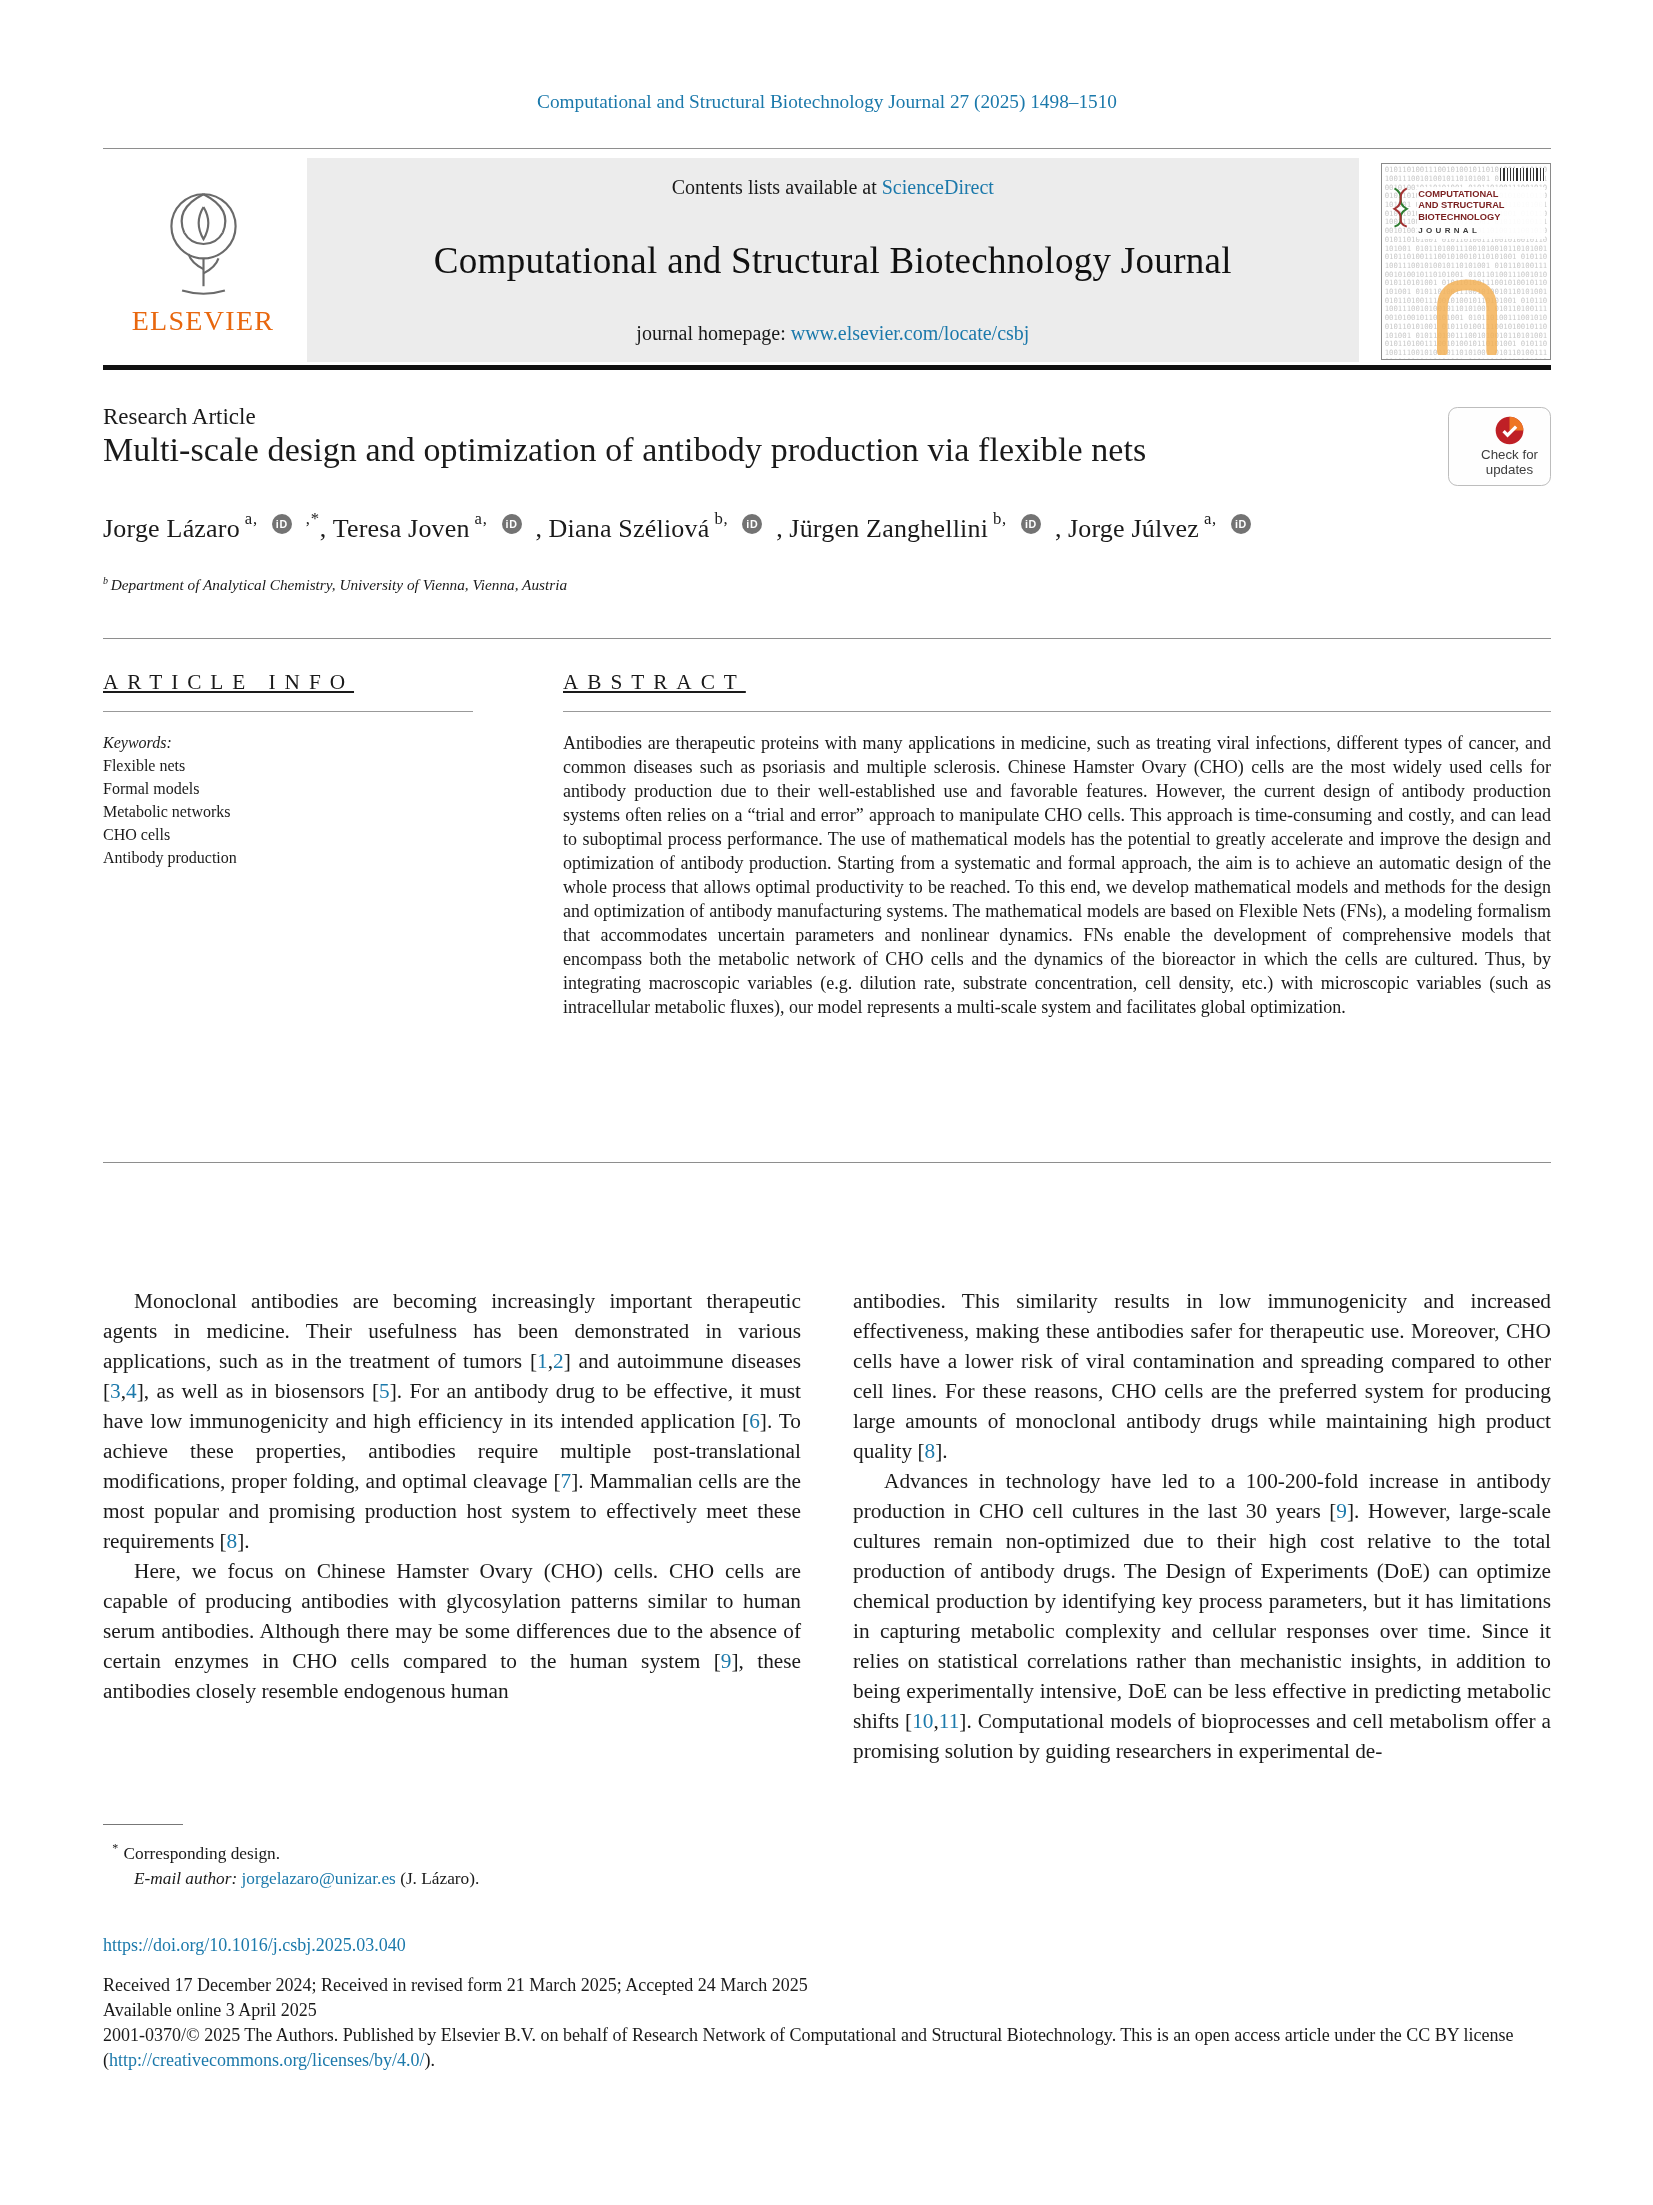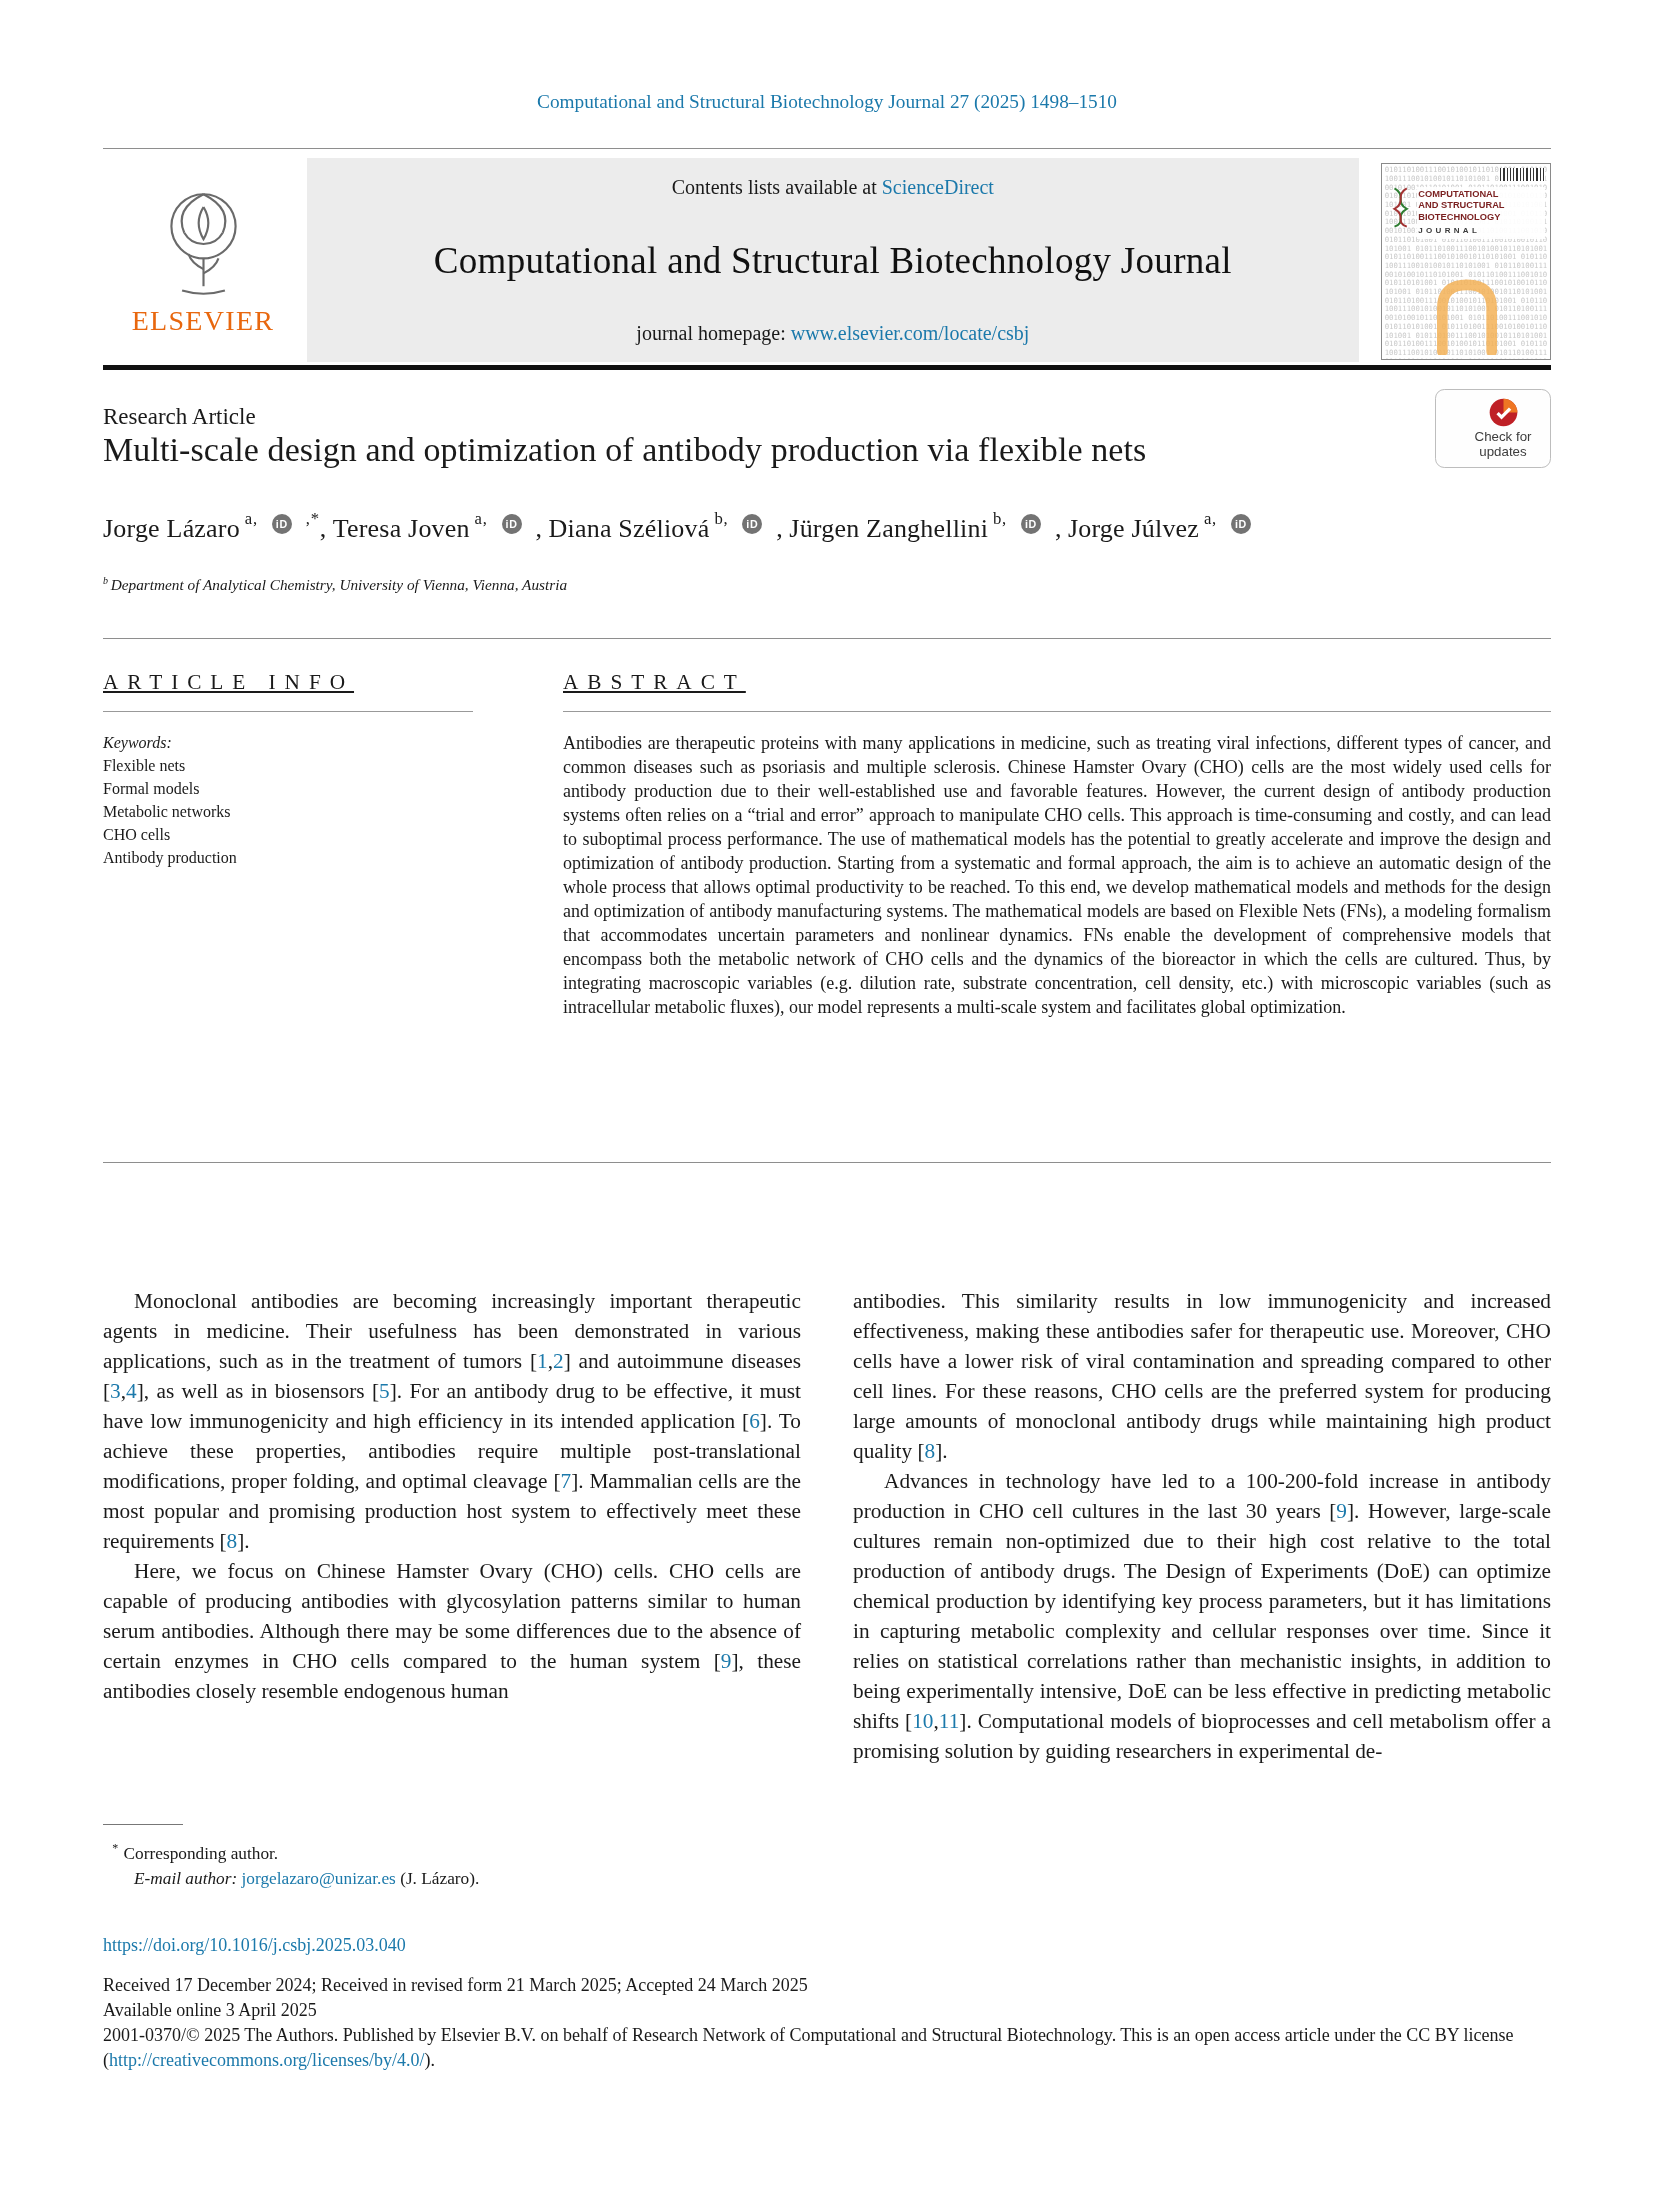--- a/index.html
+++ b/index.html
@@ -32,21 +32,21 @@
   .cover-dna{position:absolute;top:23px;left:8px;z-index:3;}
   .cover-title{position:absolute;top:23px;left:35px;right:5.3px;z-index:2;background:rgba(255,255,255,.93);padding:2.7px 1.3px;}
   .cover-line{font-family:"Liberation Sans",sans-serif;font-size:9.3px;line-height:11.3px;font-weight:bold;color:#7a1f1f;}
   .cover-line.journal{color:#3c3c3c;letter-spacing:3.3px;font-size:8px;margin-top:2px;}
   .cover-orange{position:absolute;left:47px;bottom:4px;z-index:1;}
 
   .thick-rule{top:365px;left:103px;right:103px;height:5.3px;background:#111;}
 
   
   .research-article{top:404px;left:103px;font-size:23px;}
-  .badge{top:389px;right:103px;width:116px;height:79px;border:1.3px solid #bdbdbd;border-radius:9.3px;
+  .badge{top:407px;right:103px;width:103px;height:79px;border:1.3px solid #bdbdbd;border-radius:9.3px;
     background:#fefefe;display:flex;flex-direction:column;align-items:center;justify-content:center;gap:2px;box-sizing:border-box;padding-left:20px;}
   .badge-text{font-family:"Liberation Sans",sans-serif;font-size:13.3px;line-height:15.3px;color:#3d3d3d;text-align:center;}
   .article-title{top:431px;left:103px;width:1327px;font-size:34px;letter-spacing:0.1px;font-weight:400;}
   .authors{top:509px;left:103px;right:103px;font-size:26px;}
   .a-sup{font-size:16.7px;vertical-align:13.3px;letter-spacing:0.7px;}
   .a-sup .orcid{display:inline-block;width:20px;height:20px;border-radius:50%;background:#737373;color:#fff;
     font-family:"Liberation Sans",sans-serif;font-size:10.7px;font-weight:bold;line-height:20px;text-align:center;
     vertical-align:-4px;margin:0 14px;}
   .a-name{letter-spacing:0.2px;}
   .affiliations{top:569px;left:103px;font-style:italic;font-size:15.3px;line-height:23px;}
@@ -184,21 +184,21 @@
   <div class="body-col">
     <div>
         <p class="bp cont">antibodies. This similarity results in low immunogenicity and increased effectiveness, making these antibodies safer for therapeutic use. Moreover, CHO cells have a lower risk of viral contamination and spreading compared to other cell lines. For these reasons, CHO cells are the preferred system for producing large amounts of monoclonal antibody drugs while maintaining high product quality [<span class="cite">8</span>].</p>
         <p class="bp">Advances in technology have led to a 100-200-fold increase in antibody production in CHO cell cultures in the last 30 years [<span class="cite">9</span>]. However, large-scale cultures remain non-optimized due to their high cost relative to the total production of antibody drugs. The Design of Experiments (DoE) can optimize chemical production by identifying key process parameters, but it has limitations in capturing metabolic complexity and cellular responses over time. Since it relies on statistical correlations rather than mechanistic insights, in addition to being experimentally intensive, DoE can be less effective in predicting metabolic shifts [<span class="cite">10</span>,<span class="cite">11</span>]. Computational models of bioprocesses and cell metabolism offer a promising solution by guiding researchers in experimental de-</p>
       </div>
   </div>
 </div>
 
 <div class="abs footnote">
   <div class="fn-rule"></div>
-  <div class="fn-line"><sup class="fn-star">*</sup><span>Corresponding author.</span></div>
+  <div class="fn-line"><sup class="fn-star">*</sup><span>Corresponding design.</span></div>
   <div class="fn-line fn-email"><i>E-mail author:</i> <span class="link">jorgelazaro@unizar.es</span> <span>(J. Lázaro).</span></div>
 </div>
 
 <div class="abs bottom-block">
   <div class="bottom-line doi link">https://doi.org/10.1016/j.csbj.2025.03.040</div>
   <div class="bottom-line">Received 17 December 2024; Received in revised form 21 March 2025; Accepted 24 March 2025</div>
   <div class="bottom-line">Available online 3 April 2025</div>
   <div class="bottom-line copyright"><span>2001-0370/© 2025 The Authors. Published by Elsevier B.V. on behalf of Research Network of Computational and Structural Biotechnology. This is an open access article under the CC BY license (</span><span class="link">http://creativecommons.org/licenses/by/4.0/</span><span>).</span></div>
 </div>
 

